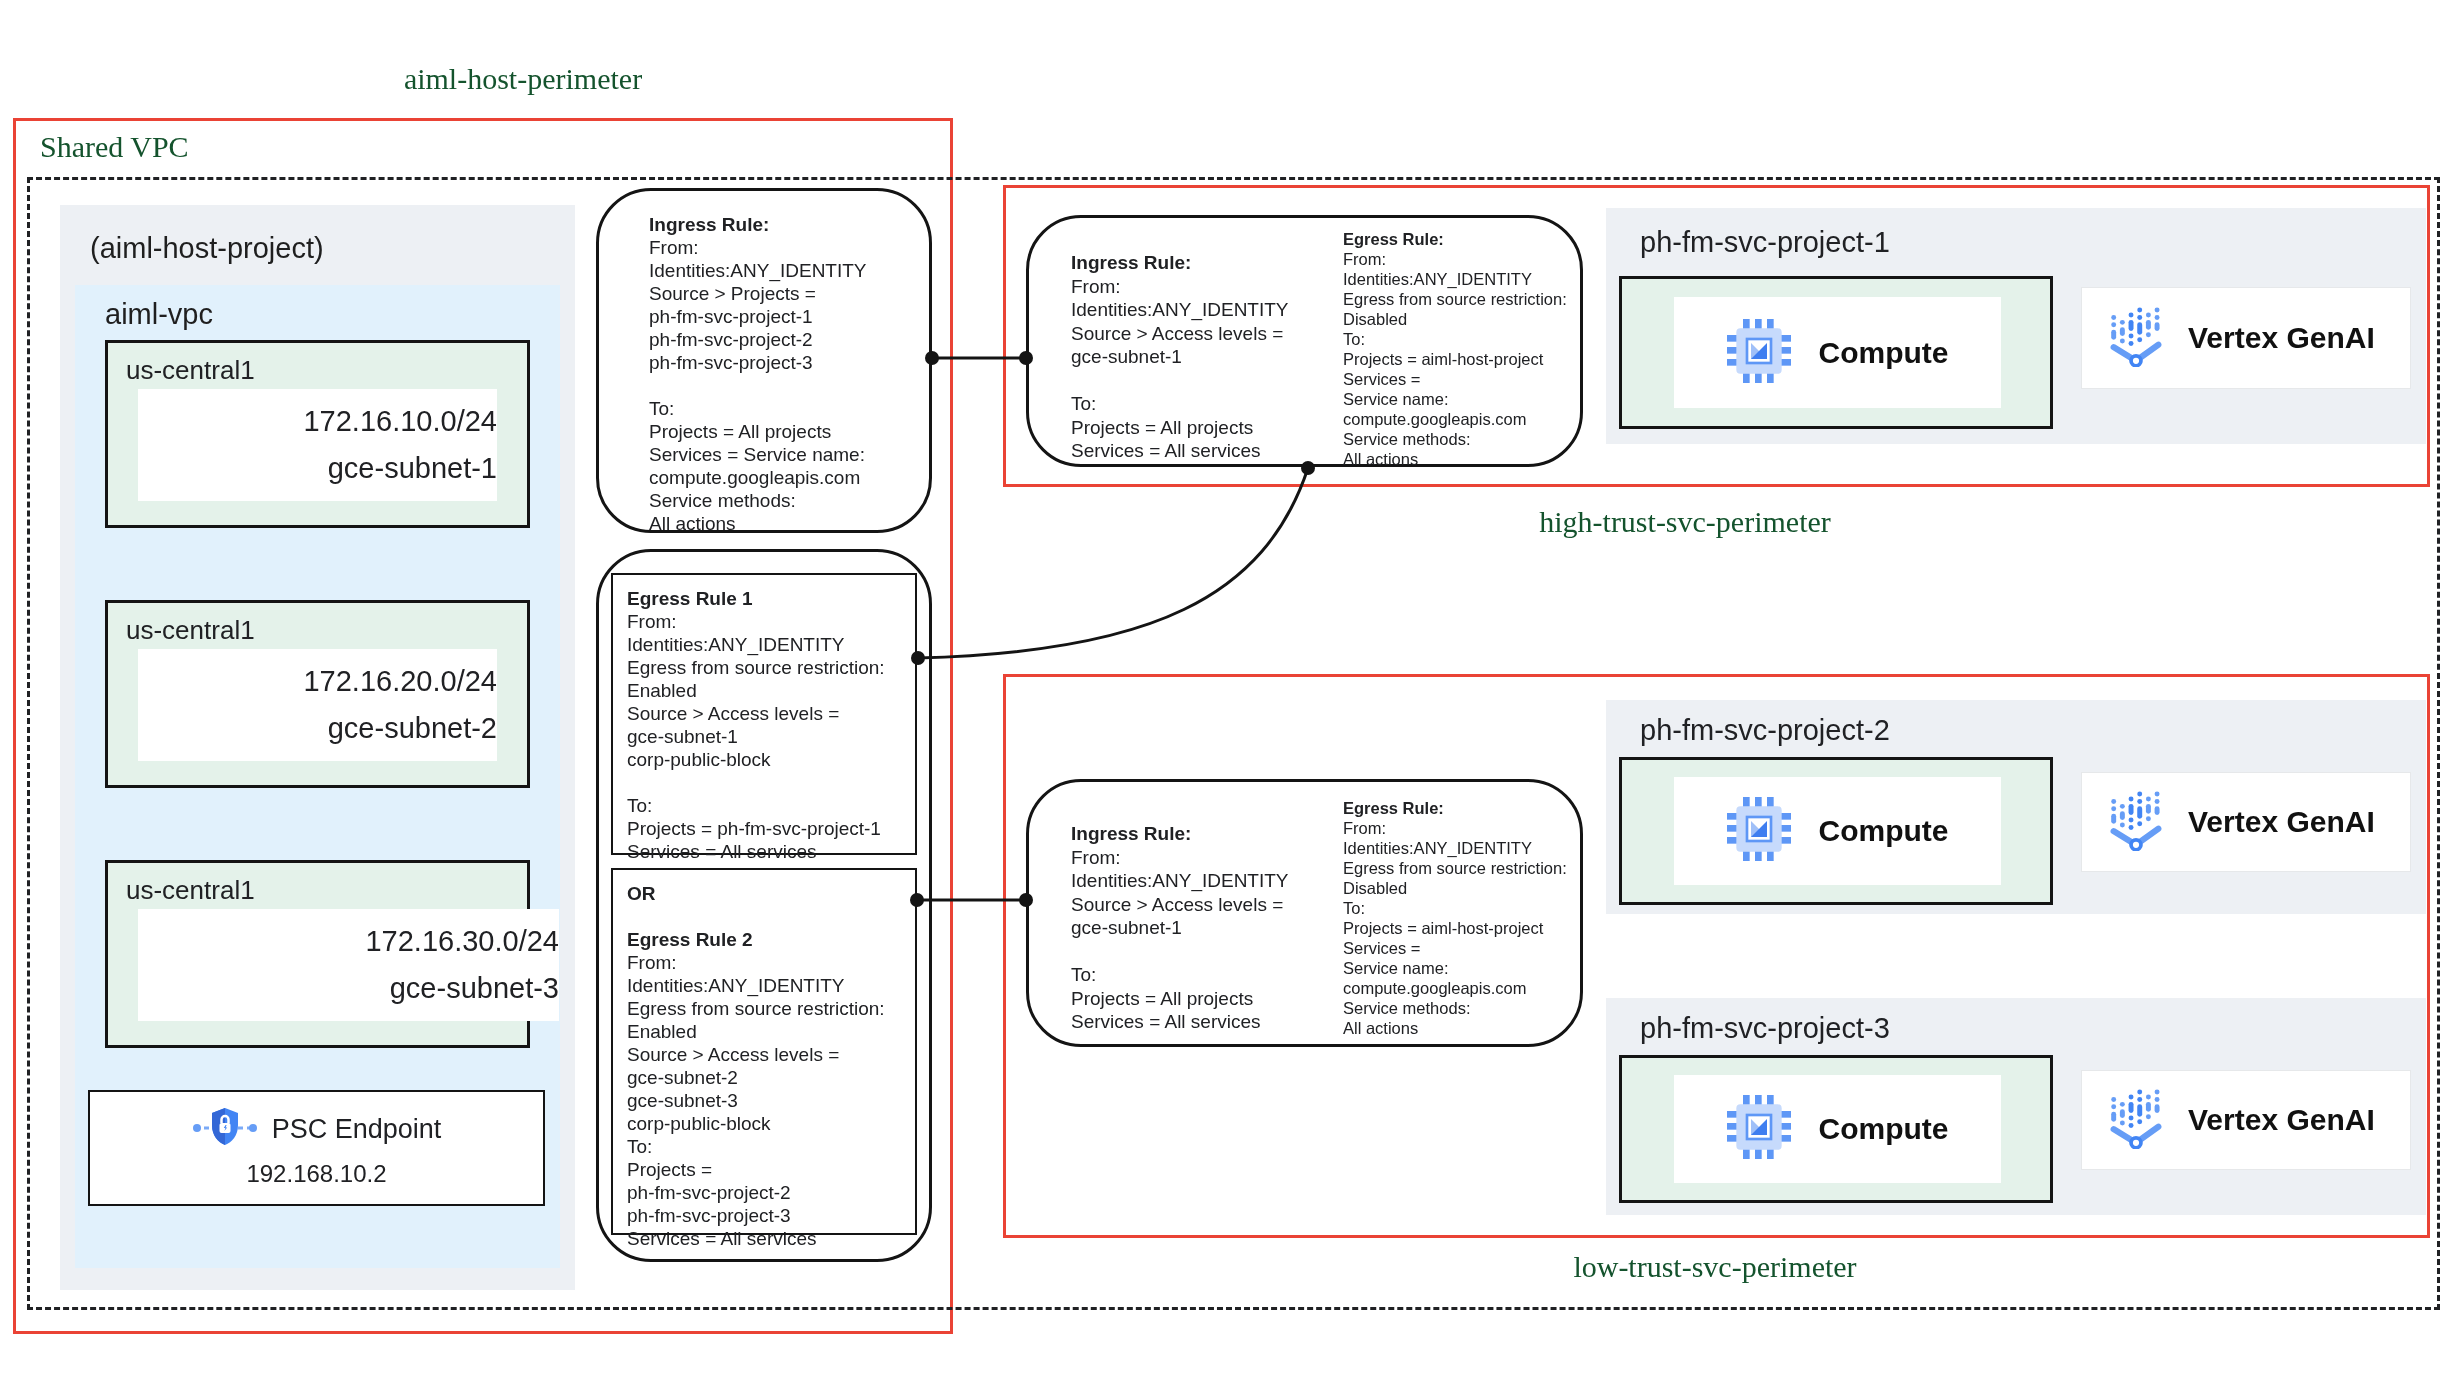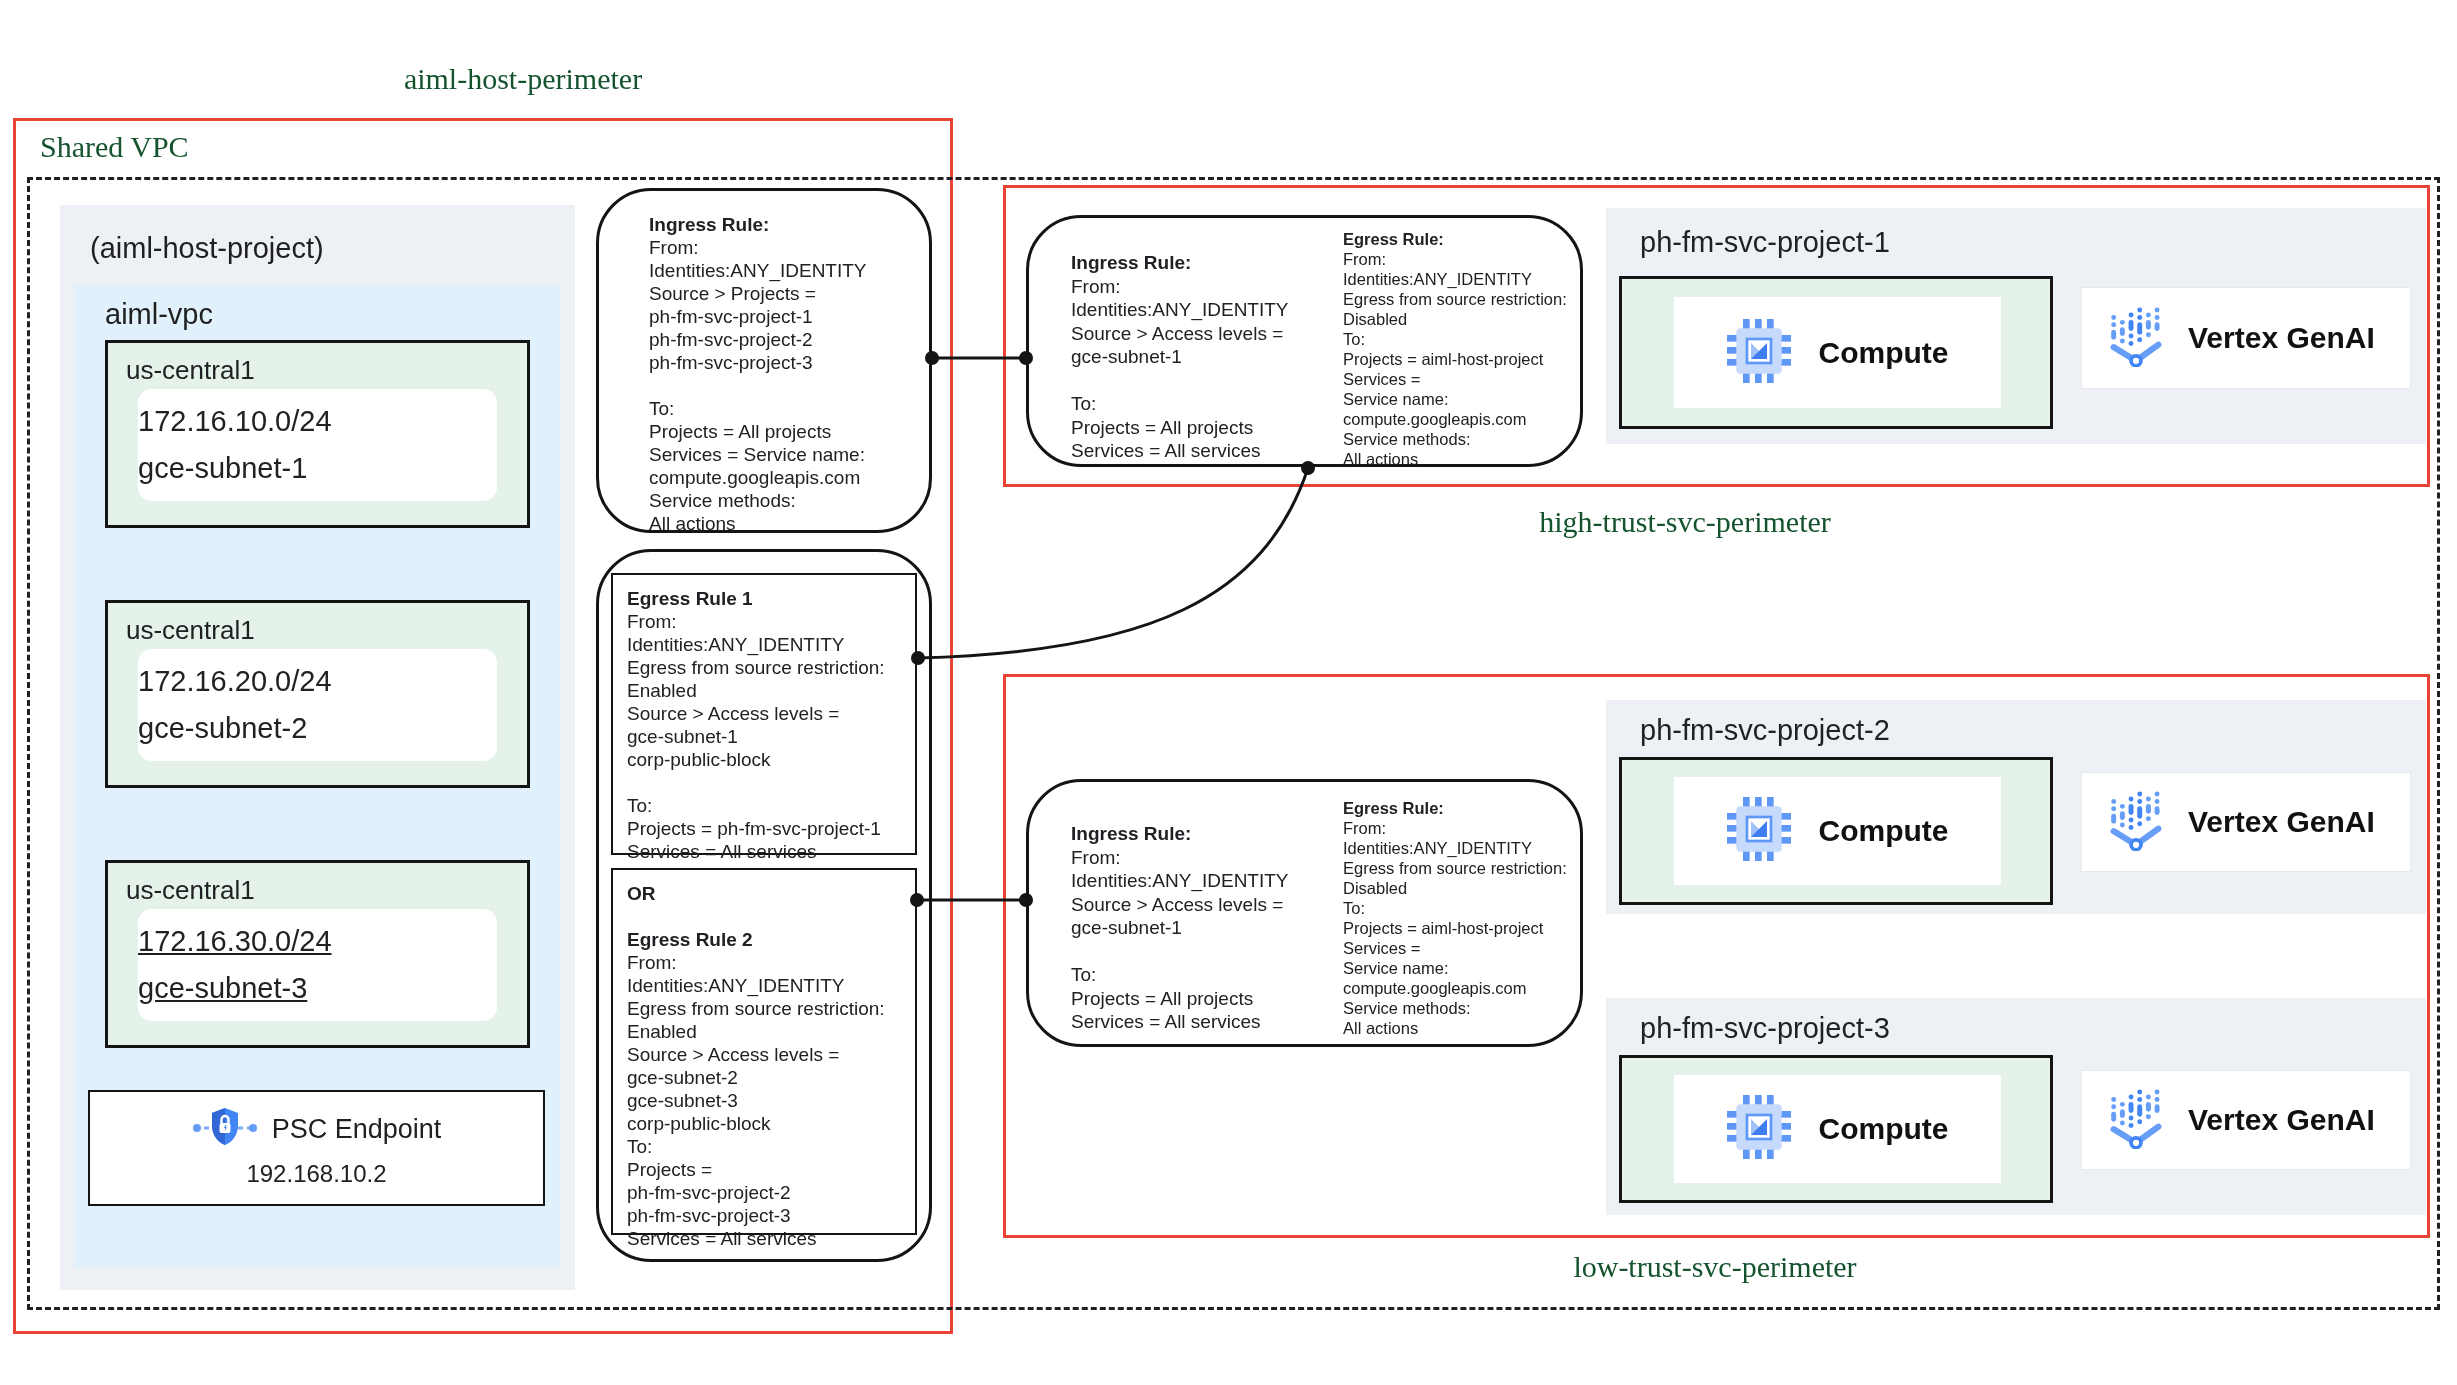--- a/index.html
+++ b/index.html
@@ -8,21 +8,21 @@
     font-family:"Liberation Sans", sans-serif;color:#1f1f1f;overflow:hidden;
   }
   .abs{position:absolute;box-sizing:border-box;}
   .big-label{font-size:30px;color:#14532d;font-family:Liberation Serif, serif;}
   .red-box{border:3px solid #EA4335;background:transparent;}
   .dashed-box{border:3px dashed #202124;background:transparent;}
   .gray-card{background:#EDF0F4;}
   .blue-card{background:#E1F1FC;}
   .subnet{background:#E4F2EA;border:3px solid #141414;}
   .subnet-region{font-size:26px;color:#202124;padding:12px 0 0 18px;}
-  .subnet-inner{background:#ffffff;text-align:left;display:flex;flex-direction:column;justify-content:center;gap:14px;border-radius:14px;}
+  .subnet-inner{background:#ffffff;text-align:right;display:flex;flex-direction:column;justify-content:center;gap:14px;}
   .subnet-inner div{font-size:29px;color:#202124;}
   .psc-box{background:#ffffff;border:2px solid #141414;text-align:center;padding-top:14px;}
   .psc-row{display:flex;align-items:center;justify-content:center;gap:14px;}
   .psc-title{font-size:27px;color:#202124;}
   .psc-domain{font-size:23px;color:#202124;margin-top:8px;}
   .psc-ip{font-size:24px;color:#202124;margin-top:8px;}
   .round-container{background:#ffffff;border:3px solid #141414;border-radius:55px;}
   .inner-rule-box{background:#ffffff;border:2px solid #141414;}
   .rule-title{font-weight:bold;}
   .rule-text{white-space:pre-line;}
@@ -67,21 +67,21 @@
   <div class="abs subnet" style="left:105px;top:600px;width:425px;height:188px;">
     <div class="subnet-region">us-central1</div>
     <div class="abs subnet-inner" style="left:30px;top:46px;width:359px;height:112px;">
       <div>172.16.20.0/24</div>
       <div>gce-subnet-2</div>
     </div>
   </div>
 
   <div class="abs subnet" style="left:105px;top:860px;width:425px;height:188px;">
     <div class="subnet-region">us-central1</div>
-    <div class="abs subnet-inner" style="left:30px;top:46px;width:359px;height:112px;text-decoration:underline;">
+    <div class="abs subnet-inner" style="left:30px;top:46px;width:421px;height:112px;">
       <div>172.16.30.0/24</div>
       <div>gce-subnet-3</div>
     </div>
   </div>
 
   <div class="abs psc-box" style="left:88px;top:1090px;width:457px;height:116px;">
     <div class="psc-row">
       <span>
         <svg width="66" height="42" viewBox="0 0 66 42">
           <g stroke="#7BAAF7" stroke-width="3" stroke-dasharray="5 4">

